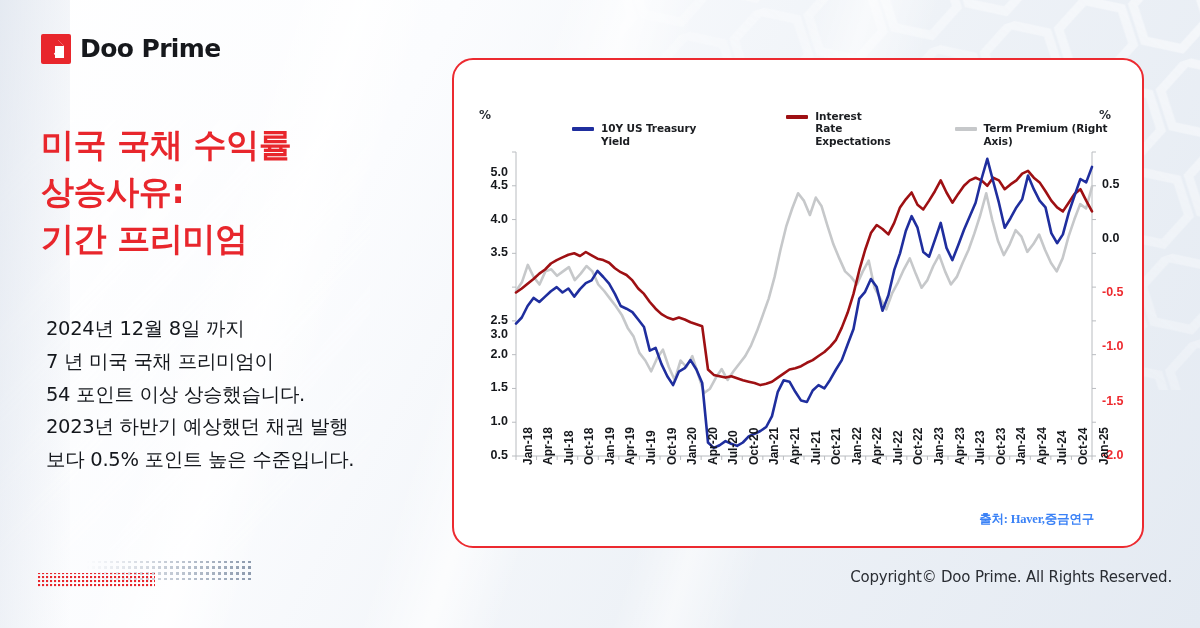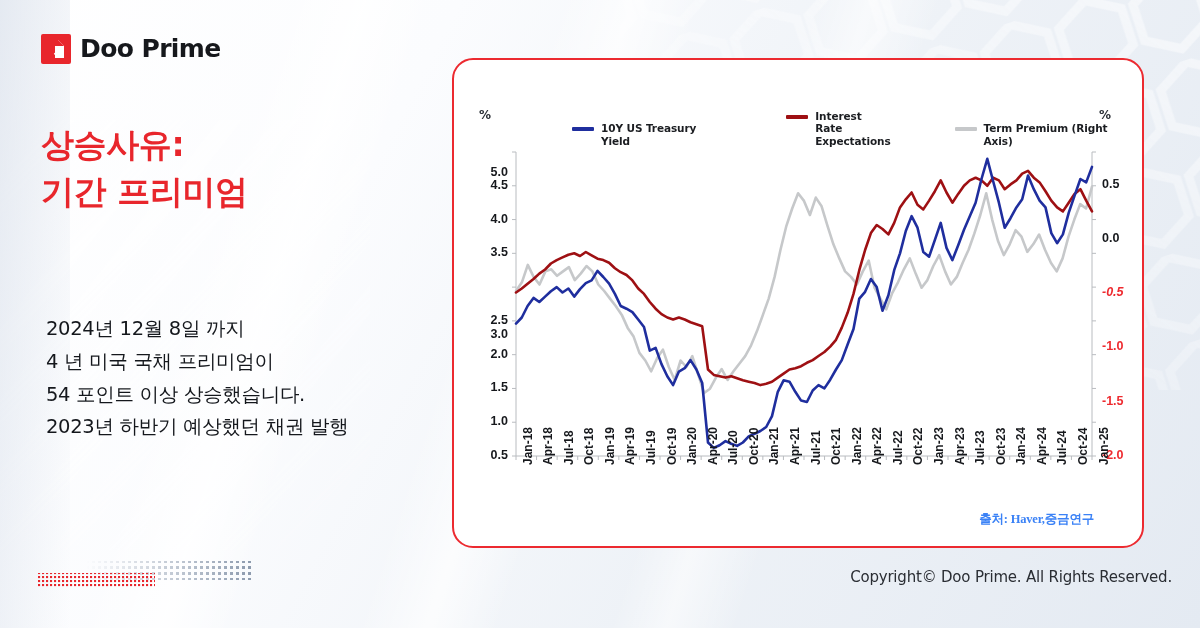--- a/index.html
+++ b/index.html
@@ -180,29 +180,31 @@
         <path d="M8 6 H17 L23 12 V24 H8 Z" fill="#ffffff"></path>
         <path d="M8 6 H17 L23 12 H14 V24 H8 Z" fill="#e8262c"></path>
         <path d="M13.5 20.5 L21 13.5" stroke="#ffffff" stroke-width="2.1" fill="none"></path>
         <path d="M21 13.2 L21.4 18.4 L16.2 13.2 Z" fill="#ffffff"></path>
       </svg>
     </div>
     <div class="logo-text">Doo Prime</div>
   </div>
 
   <div class="title">
+    <div>미국 국채 수익률</div>
     <div>상승사유:</div>
     <div>기간 프리미엄</div>
   </div>
 
   <div class="body-copy">
     <div>2024년 12월 8일 까지</div>
-    <div>4 년 미국 국채 프리미엄이</div>
+    <div>7 년 미국 국채 프리미엄이</div>
     <div> 54 포인트 이상 상승했습니다.</div>
     <div>2023년 하반기 예상했던 채권 발행</div>
+    <div>보다 0.5% 포인트 높은 수준입니다.</div>
   </div>
 
   <svg class="halftone" viewBox="0 0 215 32">
     <defs>
       <pattern id="dotr" width="4" height="4" patternUnits="userSpaceOnUse">
         <rect width="2.1" height="2.1" fill="#e8262c"></rect>
       </pattern>
       <pattern id="dotg" width="6" height="6" patternUnits="userSpaceOnUse">
         <rect width="3" height="3" fill="#8b99ad"></rect>
       </pattern>
@@ -309,21 +311,21 @@
         <div class="tick-lbl" style="left: 20px; top: 219.111px; margin-top: 48px;">3.0</div>
         <div class="tick-lbl" style="left: 20px; top: 252.889px;">2.5</div>
         <div class="tick-lbl" style="left: 20px; top: 286.667px;">2.0</div>
         <div class="tick-lbl" style="left: 20px; top: 320.444px;">1.5</div>
         <div class="tick-lbl" style="left: 20px; top: 354.222px;">1.0</div>
         <div class="tick-lbl" style="left: 20px; top: 388px;">0.5</div>
       </div>
     <div id="yticksR">
         <div class="tick-lbl right" style="left: 648px; top: 116.571px;">0.5</div>
         <div class="tick-lbl right" style="left: 648px; top: 170.857px;">0.0</div>
-        <div class="tick-lbl right neg" style="left: 648px; top: 225.143px; font-style: italic;">-0.5</div>
+        <div class="tick-lbl right neg" style="left: 648px; top: 225.143px;">-0.5</div>
         <div class="tick-lbl right neg" style="left: 648px; top: 279.429px;">-1.0</div>
         <div class="tick-lbl right neg" style="left: 648px; top: 333.714px;">-1.5</div>
         <div class="tick-lbl right neg" style="left: 648px; top: 388px;">-2.0</div>
       </div>
     <div id="xticks">
         <div class="xlbl" style="left: 66.5px; top: 405px;">Jan-18</div>
         <div class="xlbl" style="left: 87.0714px; top: 405px;">Apr-18</div>
         <div class="xlbl" style="left: 107.643px; top: 405px;">Jul-18</div>
         <div class="xlbl" style="left: 128.214px; top: 405px;">Oct-18</div>
         <div class="xlbl" style="left: 148.786px; top: 405px;">Jan-19</div>

